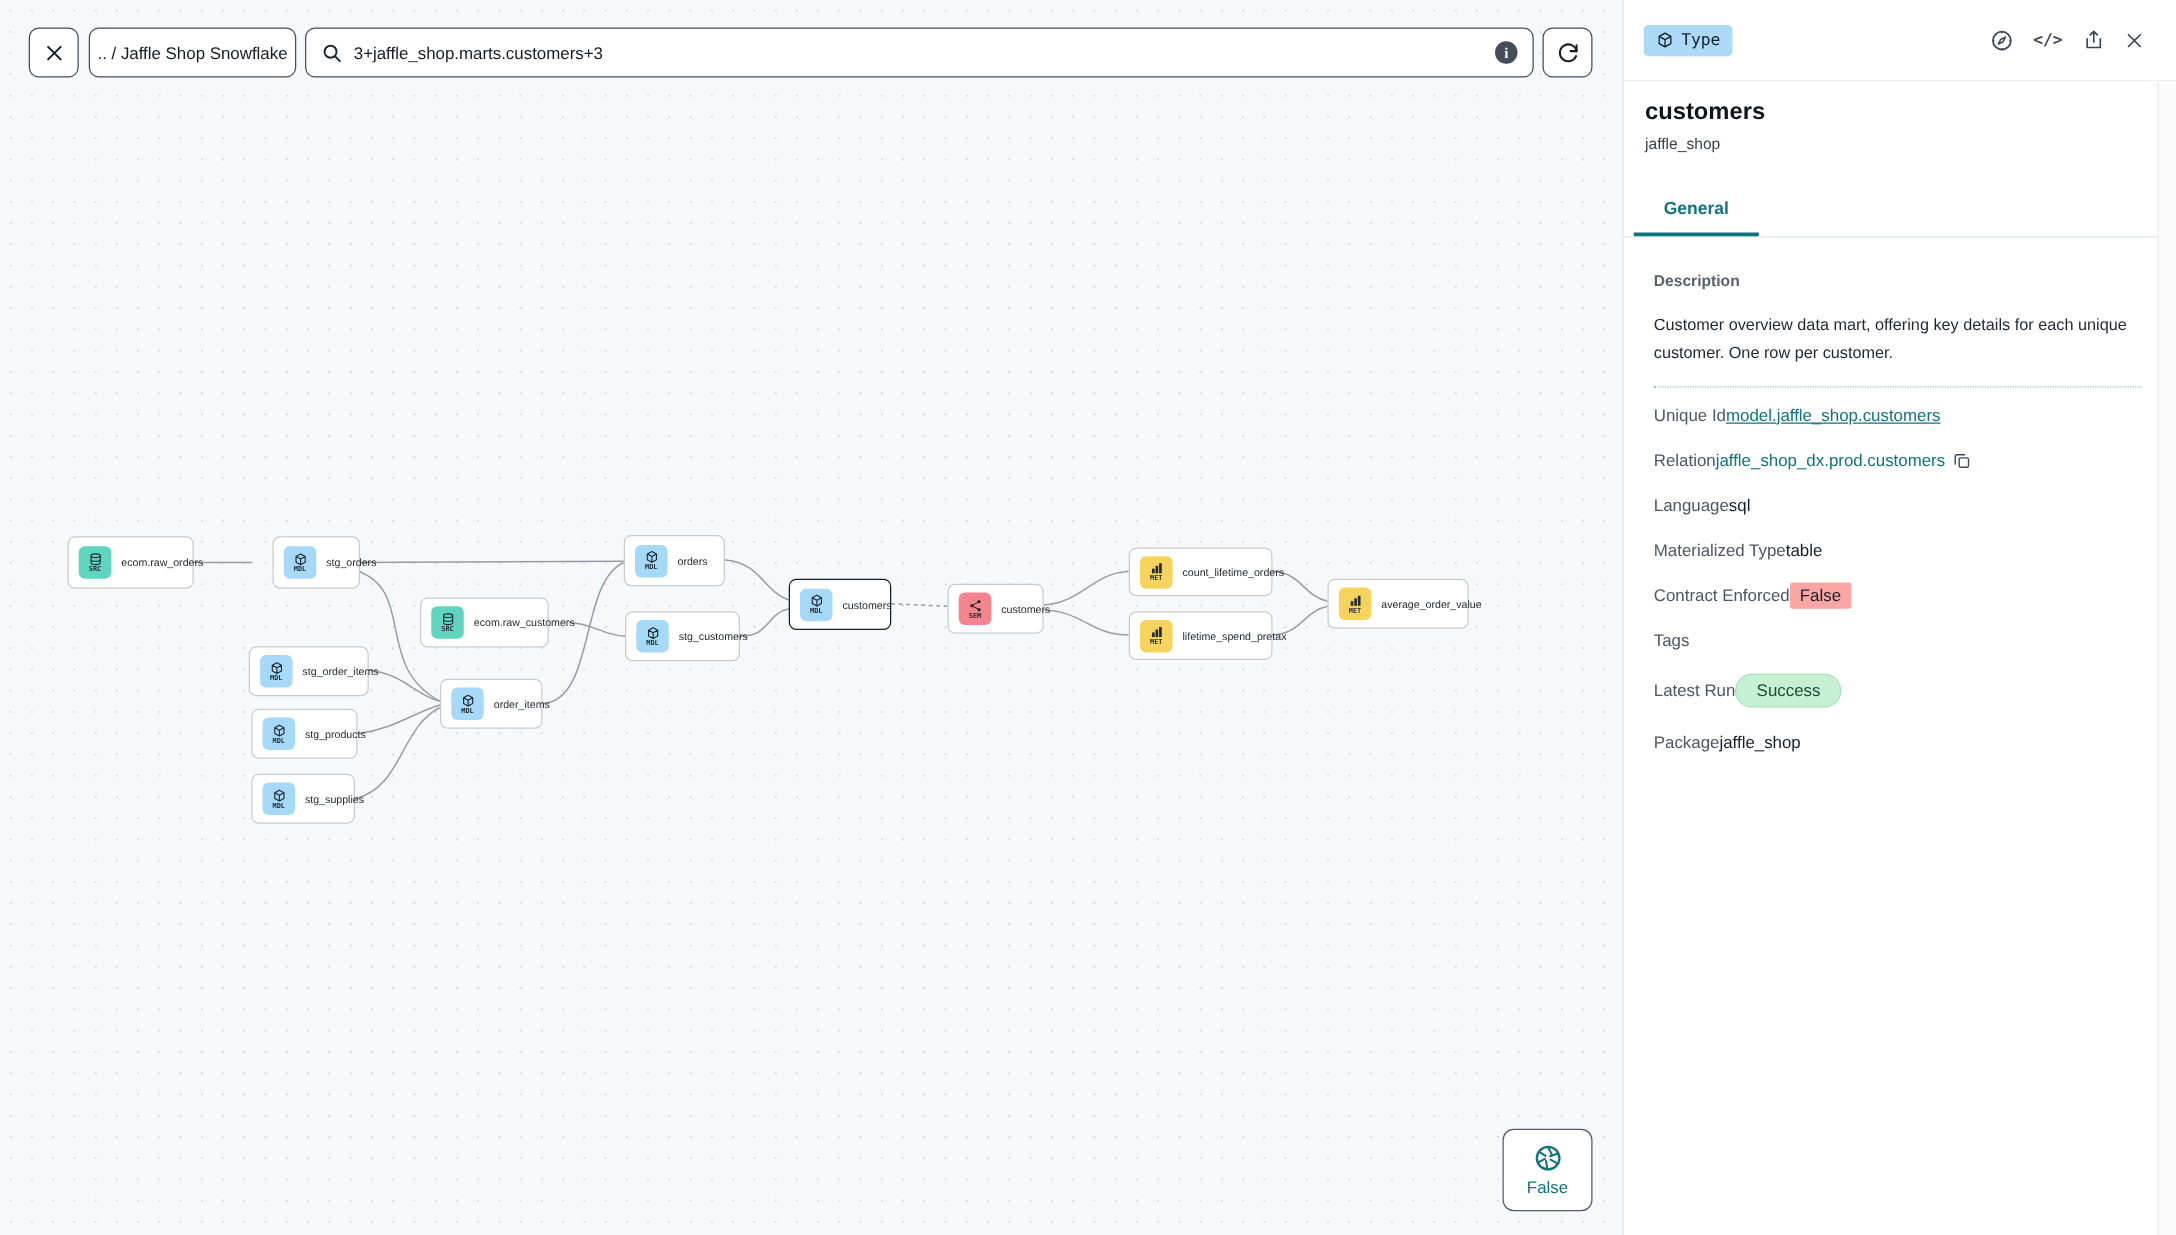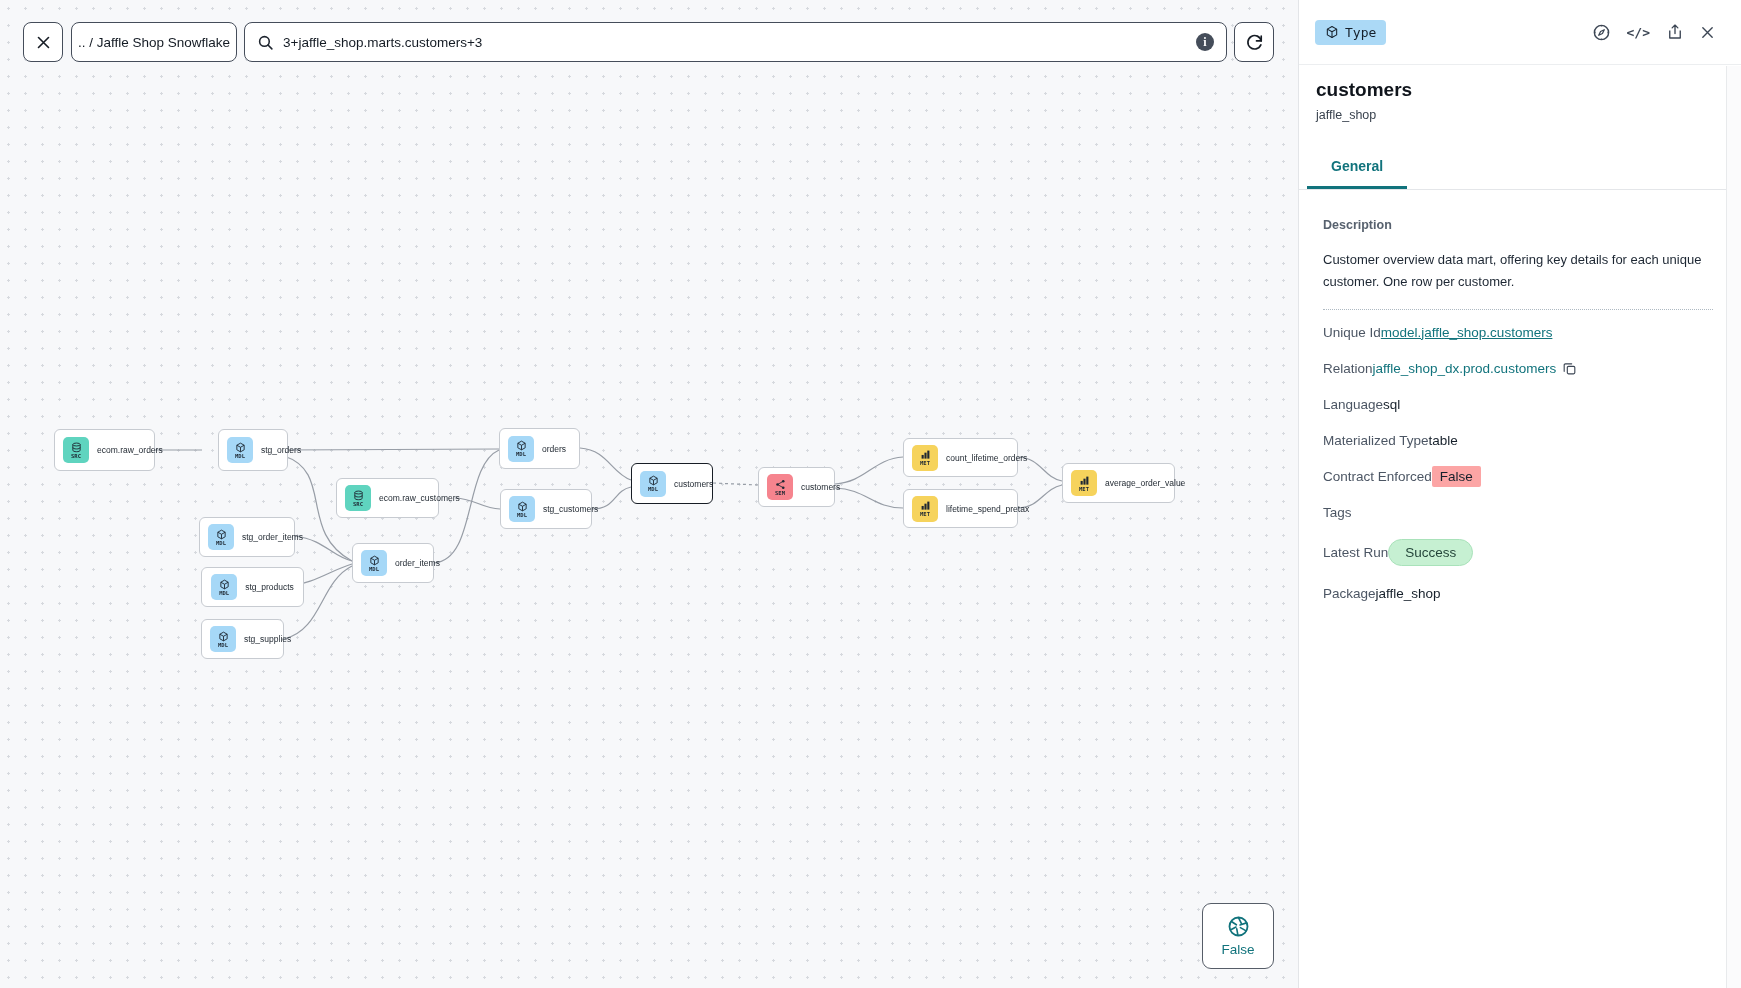--- a/index.html
+++ b/index.html
@@ -150,21 +150,21 @@
         </div>
         <div class="node" style="left: 352px; top: 543px; width: 82px; height: 40px;">
           <span class="node-icon" style="background:#a6d8f7">
        <svg viewBox="0 0 24 24">
               <path d="M12 2.5 L20 7 V17 L12 21.5 L4 17 V7 Z M4 7 L12 11.5 L20 7 M12 11.5 V21.5" fill="none" stroke="#1e2833" stroke-width="2" stroke-linejoin="round"></path>
             </svg>
             <span class="tag">MDL</span>
           </span>
      <span class="node-label">order_items</span>
         </div>
-        <div class="node" style="left: 201px; top: 567px; width: 103px; height: 40px; justify-content: center;">
+        <div class="node" style="left: 201px; top: 567px; width: 85px; height: 40px;">
           <span class="node-icon" style="background:#a6d8f7">
        <svg viewBox="0 0 24 24">
               <path d="M12 2.5 L20 7 V17 L12 21.5 L4 17 V7 Z M4 7 L12 11.5 L20 7 M12 11.5 V21.5" fill="none" stroke="#1e2833" stroke-width="2" stroke-linejoin="round"></path>
             </svg>
             <span class="tag">MDL</span>
           </span>
      <span class="node-label">stg_products</span>
         </div>
         <div class="node" style="left: 201px; top: 619px; width: 83px; height: 40px;">
           <span class="node-icon" style="background:#a6d8f7">

